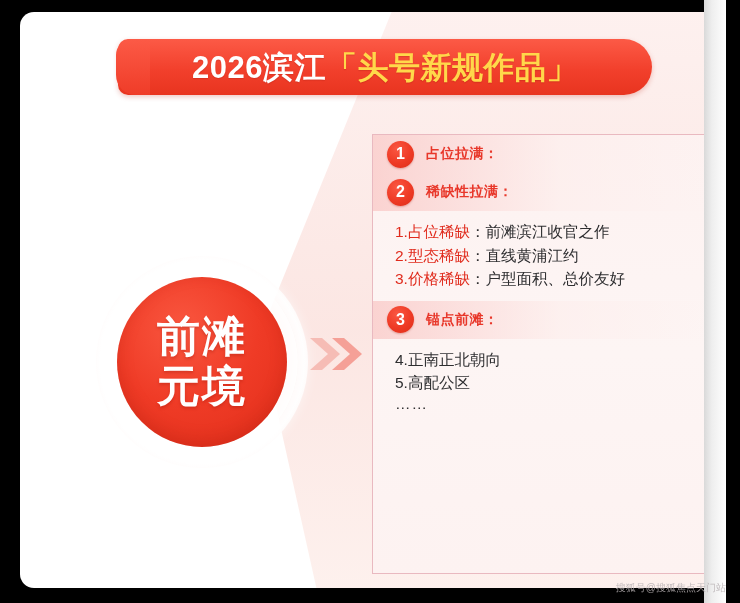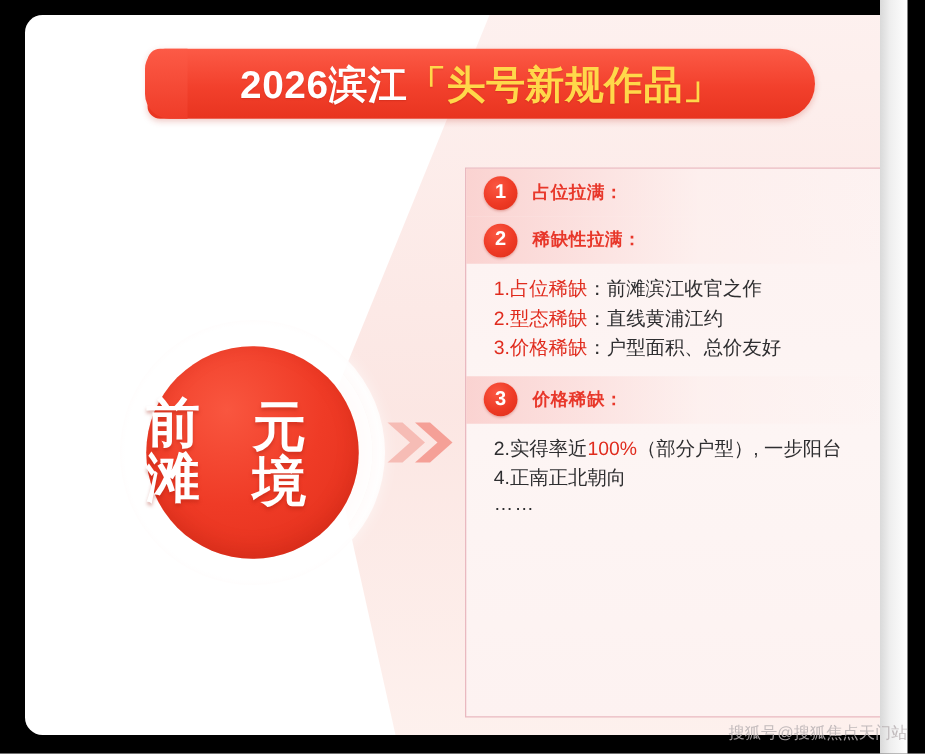--- a/index.html
+++ b/index.html
@@ -113,21 +113,21 @@
     box-shadow: 0 0 14px 8px rgba(255,255,255,0.75);
   }
   .badge-circle {
     position: absolute;
     left: 21px; top: 21px;
     width: 170px; height: 170px;
     border-radius: 50%;
     background: radial-gradient(circle at 38% 30%, #f9563f 0%, #ef3b26 48%, #e02e1a 100%);
     box-shadow: inset 0 -6px 16px rgba(170,25,12,0.28);
     display: flex;
-    flex-direction: row;
+    flex-direction: column;
     align-items: center;
     justify-content: center;
   }
   .badge-line {
     color: #ffffff;
     font-size: 43px;
     font-weight: bold;
     line-height: 1.02;
     letter-spacing: 2px;
     text-shadow: 0 2px 3px rgba(160,25,12,0.35);
@@ -207,21 +207,21 @@
     color: #2e2e30;
     font-size: 15.5px;
     letter-spacing: 1px;
   }
 
   
   .watermark {
     position: absolute;
     right: 14px; bottom: 8px;
     color: #b9b2b4;
-    font-size: 13px;
+    font-size: 10px;
     opacity: 0.85;
     z-index: 50;
     white-space: nowrap;
   }
 </style>
 </head>
 <body>
 
 <div id="page-root">
 
@@ -266,25 +266,25 @@
         <div class="sec-body">
           <div class="row"><span class="lead">1.</span><span class="lead">占位稀缺</span><span>：前滩滨江收官之作</span></div>
           <div class="row"><span class="lead">2.</span><span class="lead">型态稀缺</span><span>：直线黄浦江约</span></div>
           <div class="row"><span class="lead">3.</span><span class="lead">价格稀缺</span><span>：户型面积、总价友好</span></div>
         </div>
       </div>
 
       <div class="section">
         <div class="sec-head">
           <div class="sec-num">3</div>
-          <div class="sec-title">价格稀缺：</div>
+          <div class="sec-title">锚点前滩：</div>
         </div>
         <div class="sec-body">
-          <div class="row"><span>2.</span><span>实得率近</span><span class="hl">100%</span><span>（部分户型）, 一步阳台</span></div>
           <div class="row"><span>4.</span><span>正南正北朝向</span></div>
+          <div class="row"><span>5.</span><span>高配公区</span></div>
           <div class="ellipsis-row">……</div>
         </div>
       </div>
 
     </div>
 
   </div>
 
   <div class="page-gutter"></div>
 

